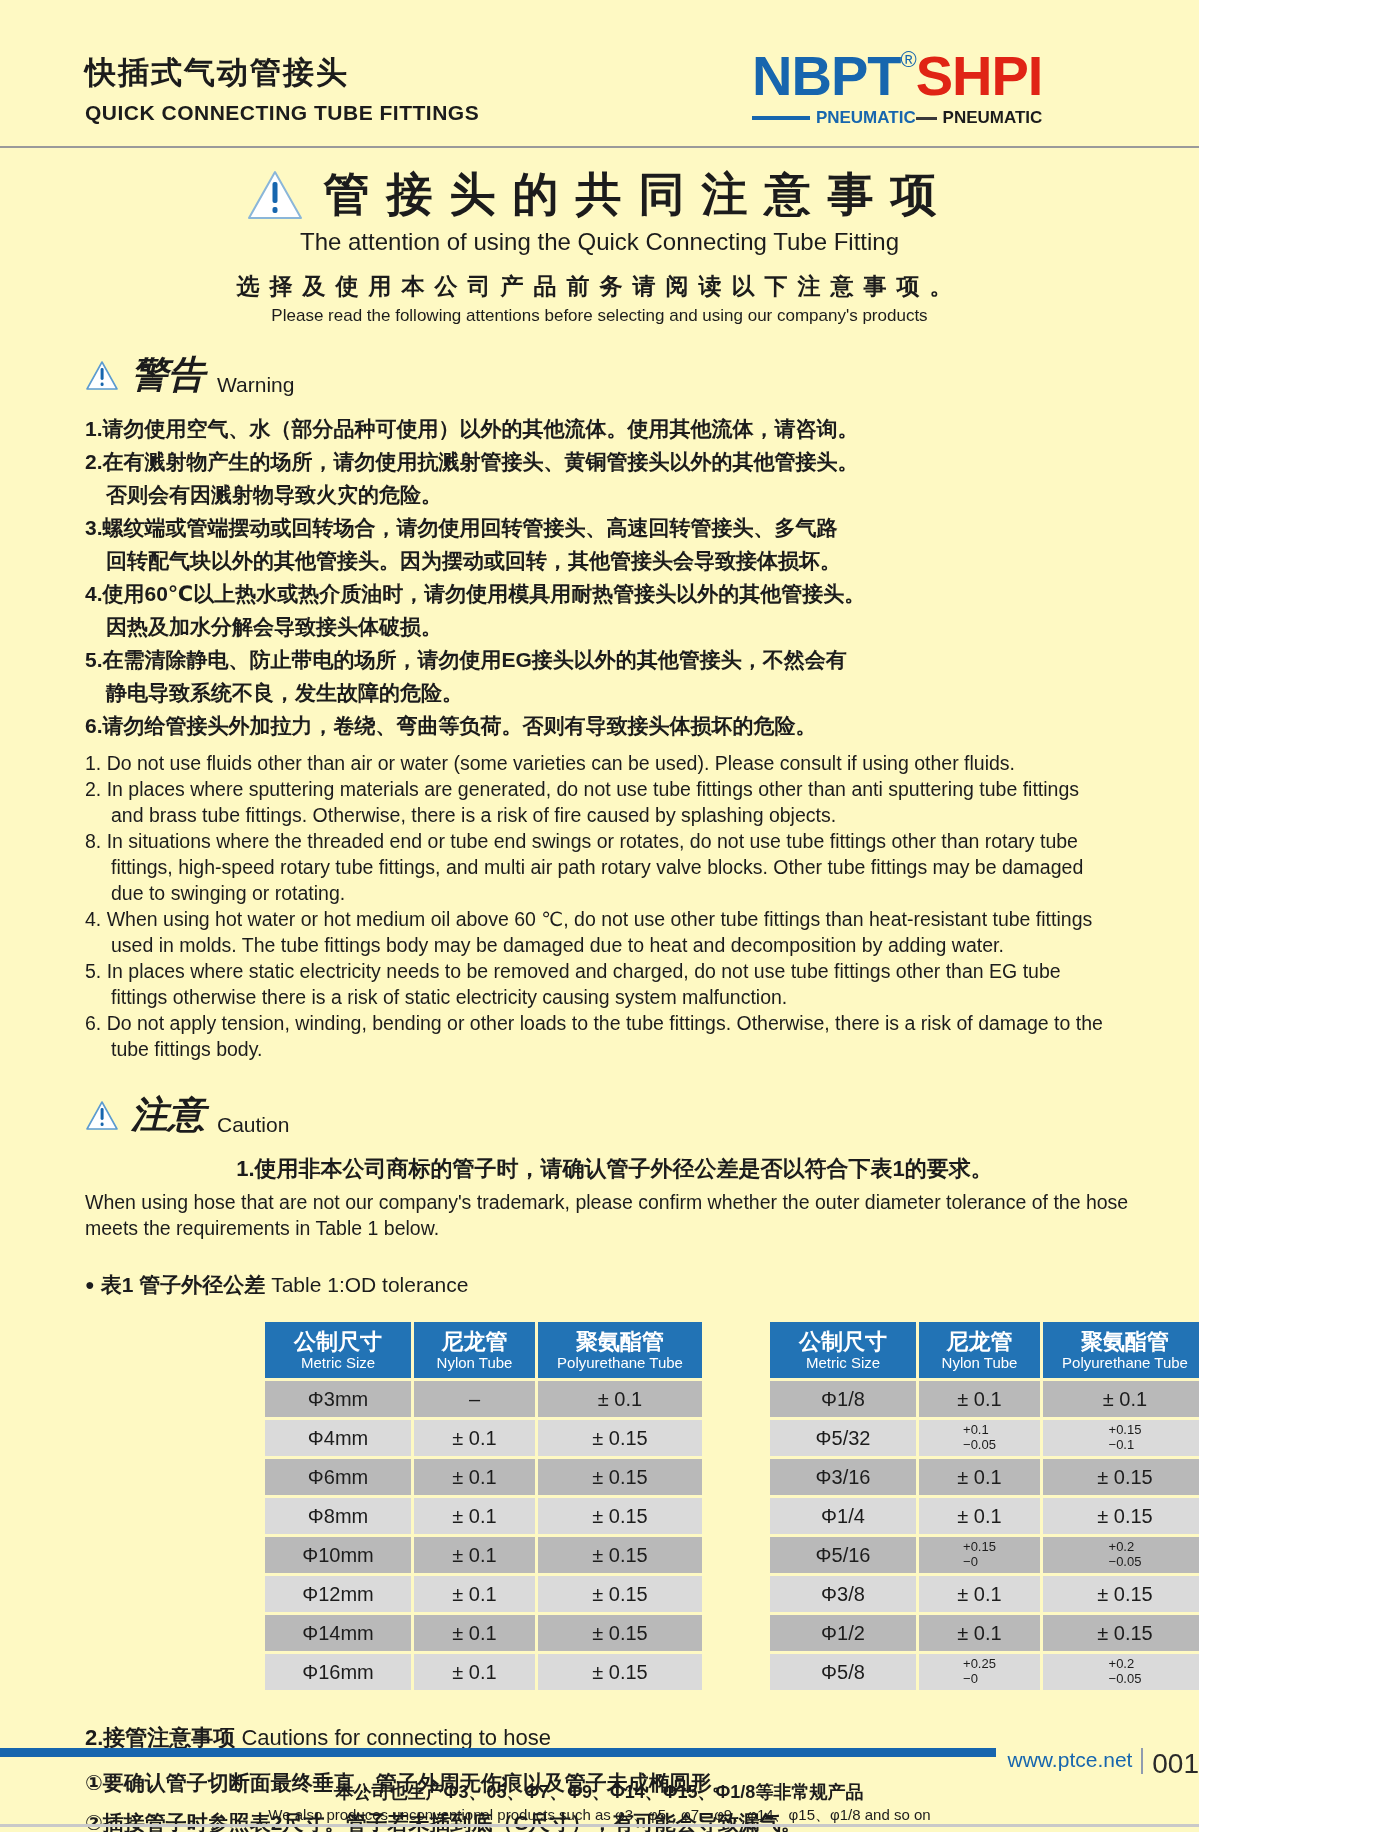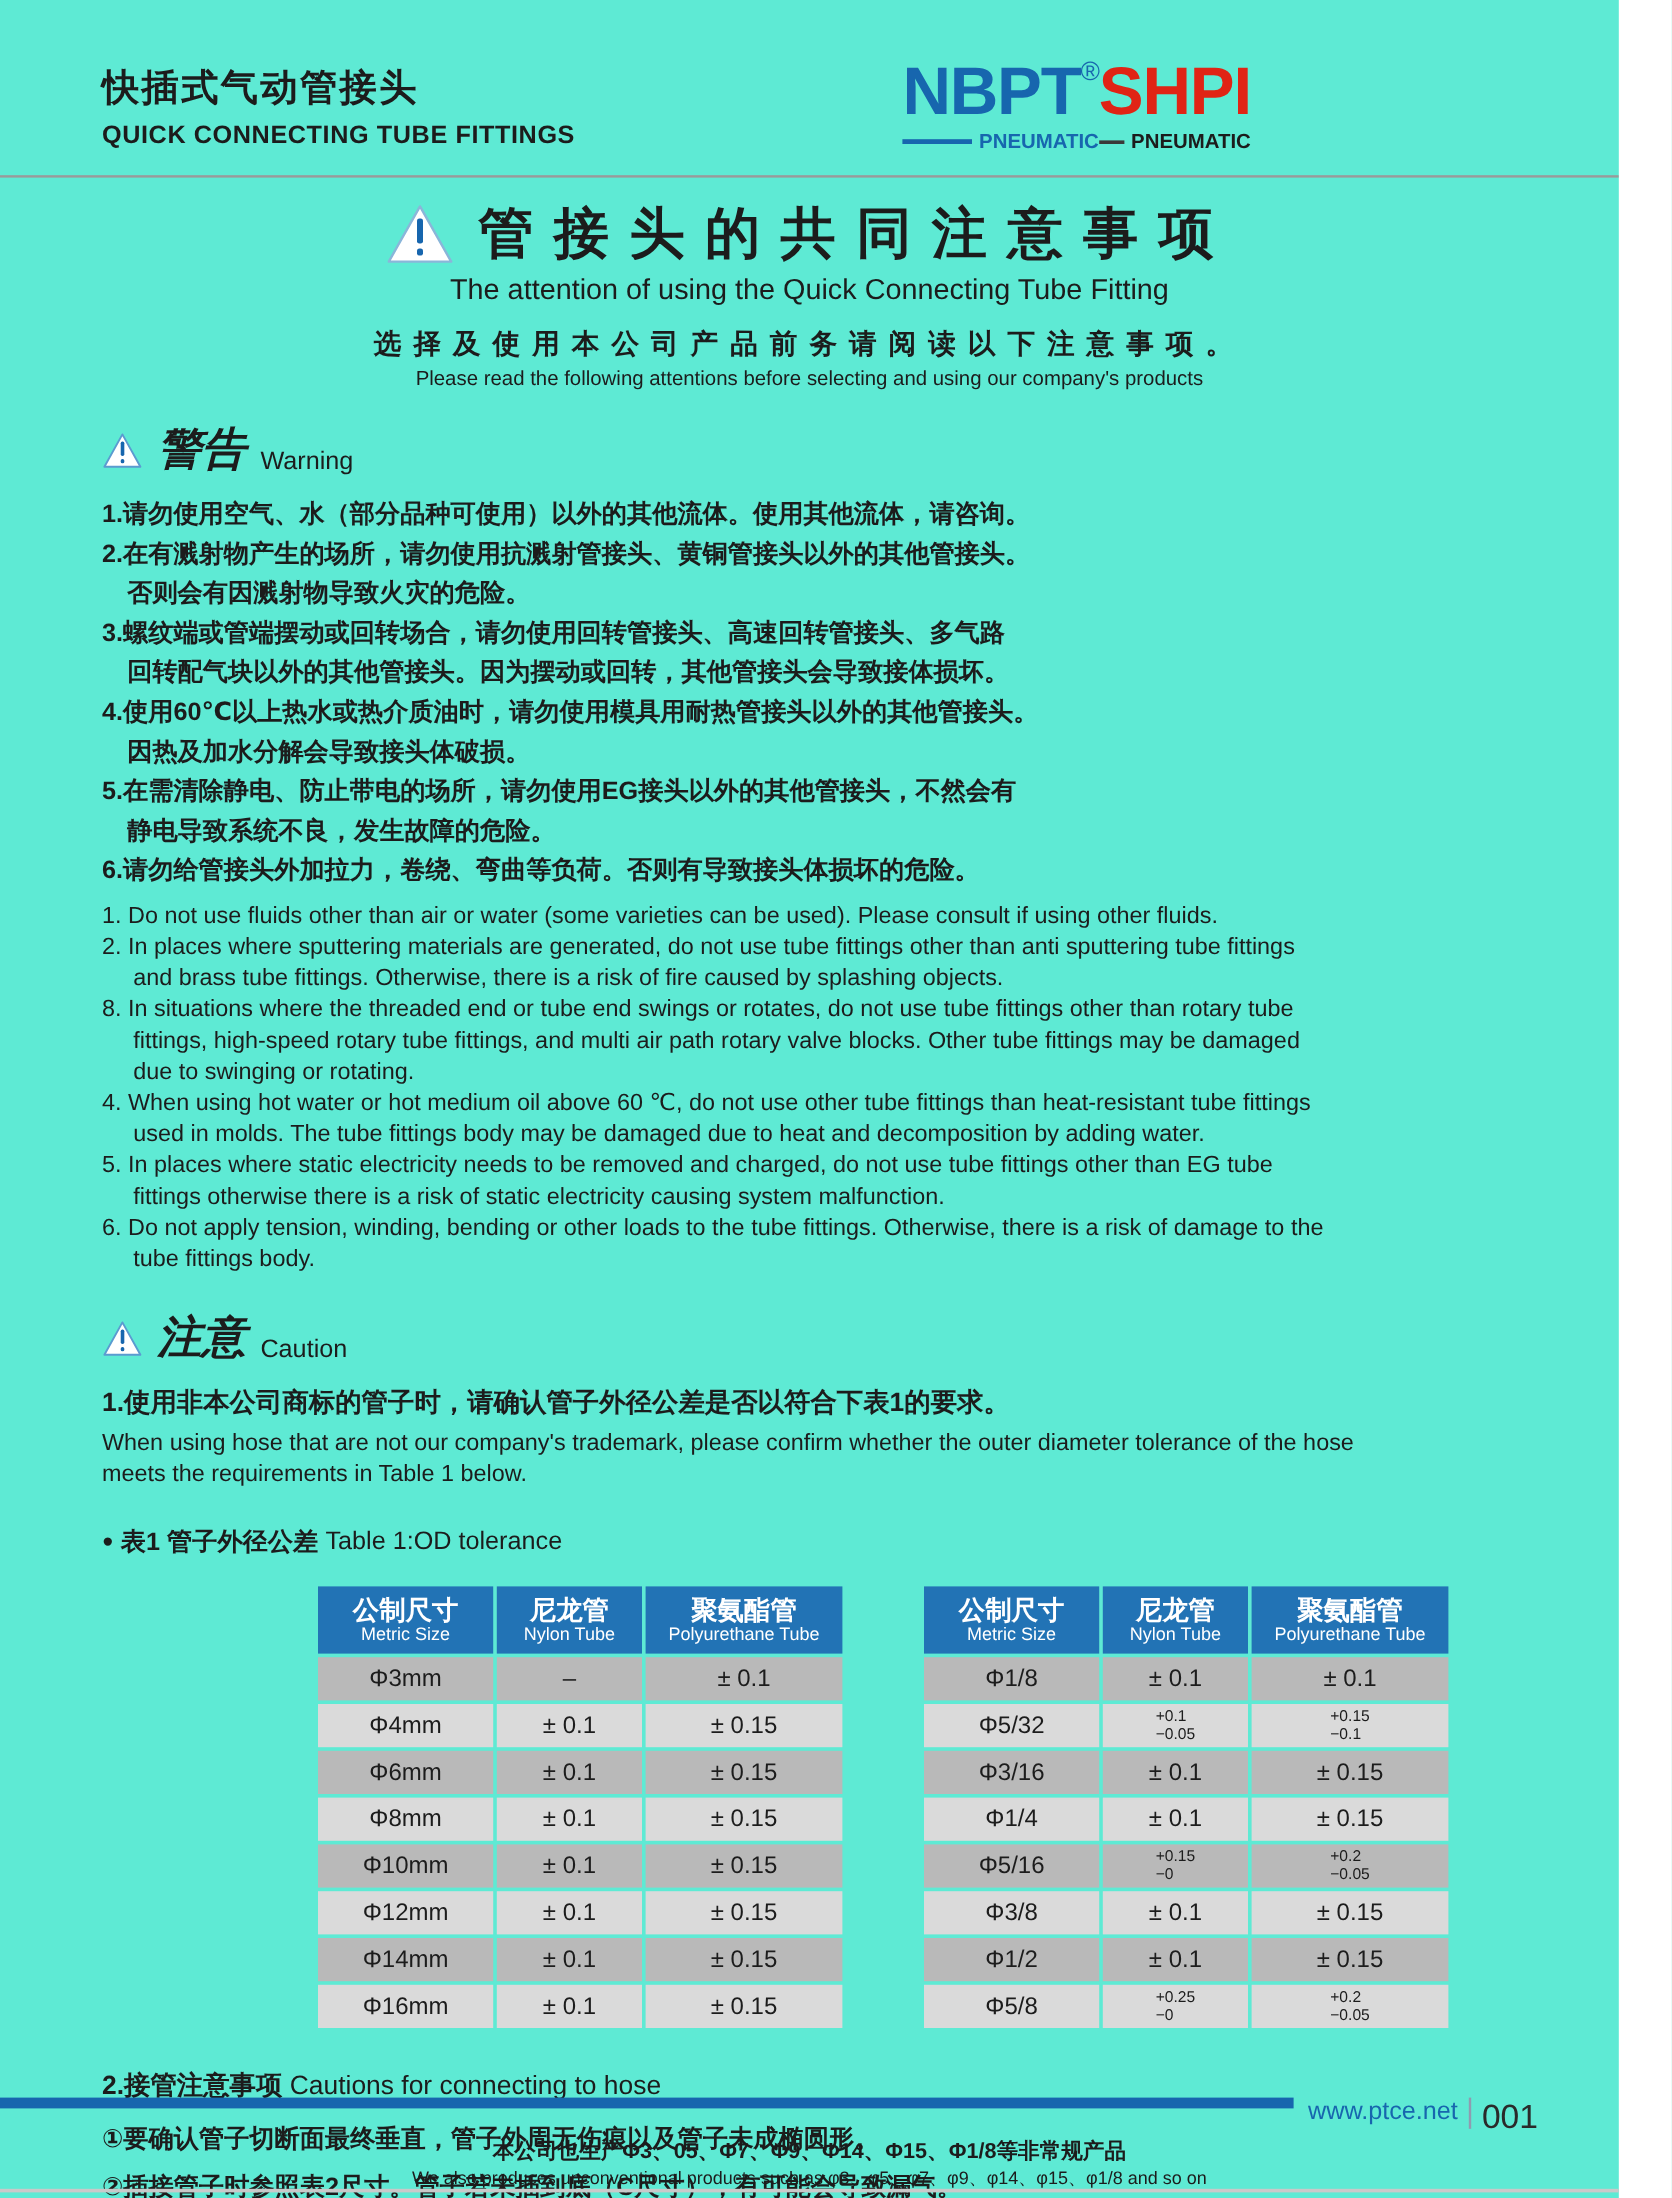--- a/index.html
+++ b/index.html
@@ -1,17 +1,17 @@
 <!DOCTYPE html>
 <html lang="zh" style="--brand-blue: #1766ae; --brand-red: #e02415; --table-header-blue: #2273b5; --row-dark: #b9b9b9; --row-light: #dadada; --bar-blue: #1766ae; --divider-gray: #9a9a9a;"><head>
 <meta charset="utf-8">
 <style>
   html,body{margin:0;padding:0;background:#fff;}
   .page{
-    position:relative;width:1349px;height:1832px;background:#5eead4;overflow:hidden;
+    position:relative;width:1199px;height:1832px;background:#fef9c3;overflow:hidden;
     font-family:"Liberation Sans","DejaVu Sans",sans-serif;color:#1c1c1c;
   }
   
   .header{position:relative;height:148px;}
   .h-zh{font-size:31px;font-weight:bold;letter-spacing:2px;}
   .h-en{font-size:21px;font-weight:bold;margin-top:7px;letter-spacing:.5px;}
   .header-left{position:absolute;left:85px;top:52px;}
   .logos{position:absolute;left:752px;top:48px;display:flex;align-items:flex-start;}
   .logo .name{font-size:56px;font-weight:bold;line-height:1;letter-spacing:-1px;}
   .logo.nbpt .name{color:var(--brand-blue,#1766ae);}
@@ -35,21 +35,21 @@
   
   .section-head{display:flex;align-items:center;gap:12px;margin-left:85px;}
   .warning-head{margin-top:24px;}
   .caution-head{margin-top:28px;}
   .head-zh{font-size:37px;font-weight:bold;font-style:italic;}
   .head-en{font-size:21px;align-self:flex-end;padding-bottom:3px;}
   .list-zh{margin:12px 55px 0 85px;font-size:21px;font-weight:600;line-height:33px;}
   .list-zh .cont{padding-left:21px;}
   .list-en{margin:8px 55px 0 85px;font-size:19.5px;line-height:26px;}
   .list-en .cont{padding-left:26px;}
-  .caution-zh{margin:14px 55px 0 85px;font-size:22px;font-weight:600;}
+  .caution-zh{margin:14px 55px 0 85px;font-size:22px;font-weight:600;text-align:center;}
   .caution-en{margin:5px 55px 0 85px;font-size:19.5px;line-height:26px;}
   
   .table-label{display:flex;align-items:center;gap:6px;margin:30px 0 0 85px;font-size:21px;}
   .table-label .bullet{font-size:16px;}
   .table-label .zh{font-weight:bold;}
   .tables-row{display:flex;gap:62px;margin:20px 0 0 262px;}
   table.tol{border-collapse:separate;border-spacing:3px;width:443px;table-layout:fixed;}
   table.tol th:nth-child(1),table.tol td:nth-child(1){width:146px;}
   table.tol th:nth-child(2),table.tol td:nth-child(2){width:121px;}
   table.tol th:nth-child(3),table.tol td:nth-child(3){width:164px;}

